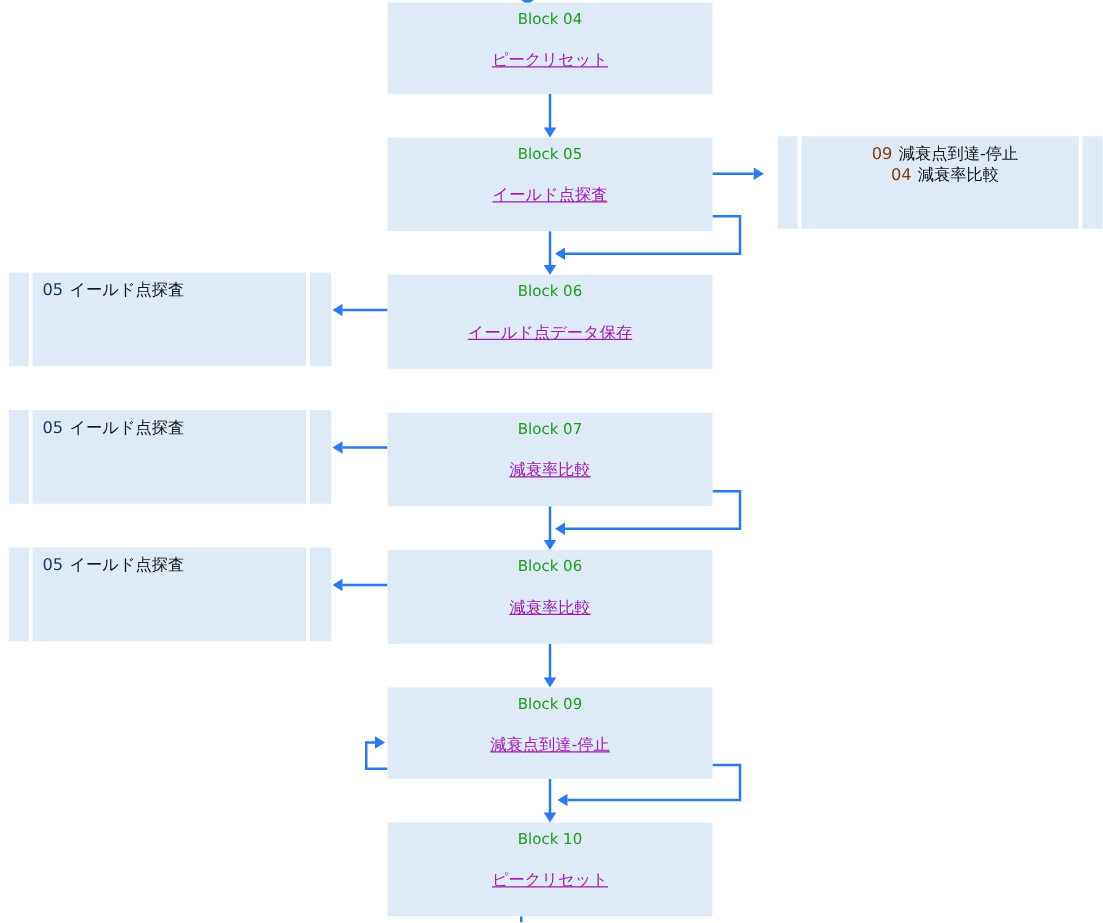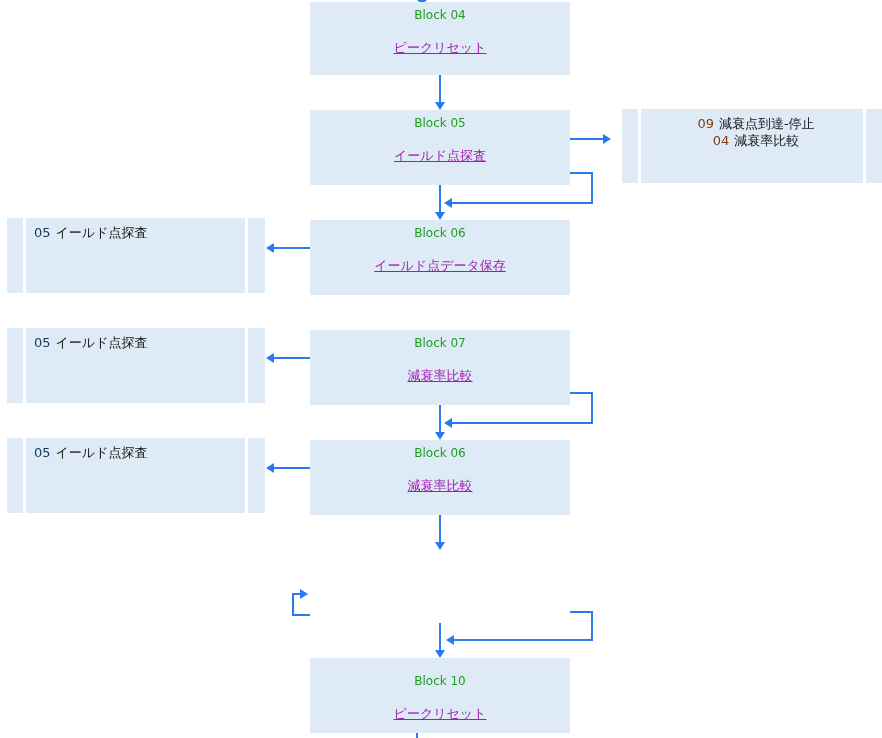--- a/index.html
+++ b/index.html
@@ -18,21 +18,21 @@
   }
   .block-title{margin-top:6px;font-size:12px;color:#1E9E1E;white-space:nowrap;}
   .block-label{margin-top:17px;font-size:13px;color:#a21caf;white-space:nowrap;text-decoration:underline;}
 
   #b04{top:2px;height:73px;}
   #b05{top:110px;align-items:center;}
   #b06{top:220px;}
   #b07{top:330px;}
   #b08{top:440px;}
   #b09{top:550px;height:73px;}
-  #b10{top:658px;justify-content:center;}
+  #b10{top:658px;}
 
   .sidebox{
     position:absolute;display:flex;box-sizing:border-box;
   }
   .sb-left{left:7px;width:258px;height:75px;}
   #ref1{top:218px;}
   #ref2{top:328px;}
   #ref3{top:438px;}
   #refR{left:622px;top:109px;width:261px;height:74px;text-align:center;}
   .strip{width:16px;background:#DEEBF7;}
@@ -133,20 +133,24 @@
   <div class="block" id="b07">
     <div class="block-title">Block 07</div>
     <div class="block-label">減衰率比較</div>
   </div>
 
   <div class="block" id="b08">
     <div class="block-title">Block 06</div>
     <div class="block-label">減衰率比較</div>
   </div>
 
+  <div class="block" id="b09">
+    <div class="block-title">Block 09</div>
+    <div class="block-label">減衰点到達-停止</div>
+  </div>
 
   <div class="block" id="b10">
     <div class="block-title">Block 10</div>
     <div class="block-label">ピークリセット</div>
   </div>
 
   <div class="sidebox" id="refR">
     <div class="strip"></div>
     <div class="sb-main">
       <div class="ref-line"><span class="num num-brown">09</span><span>減衰点到達-停止</span></div>

